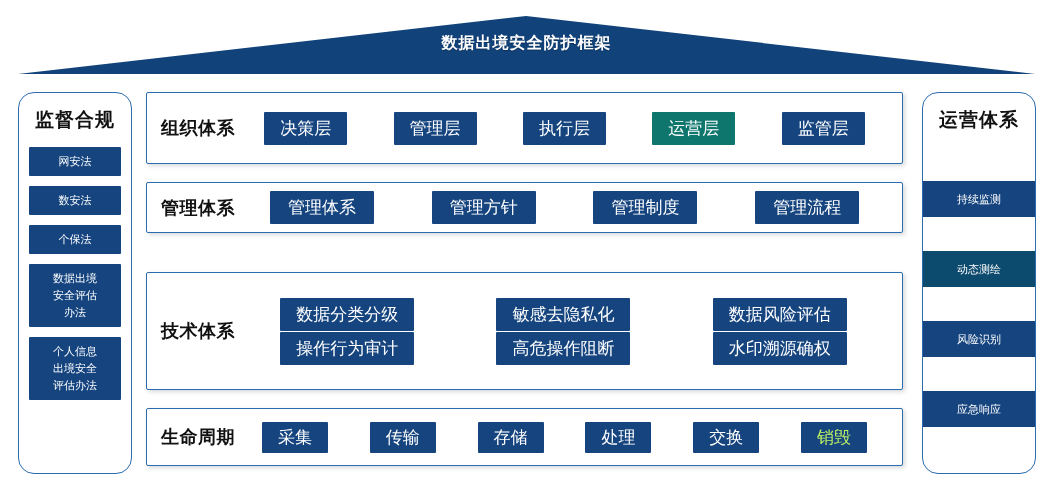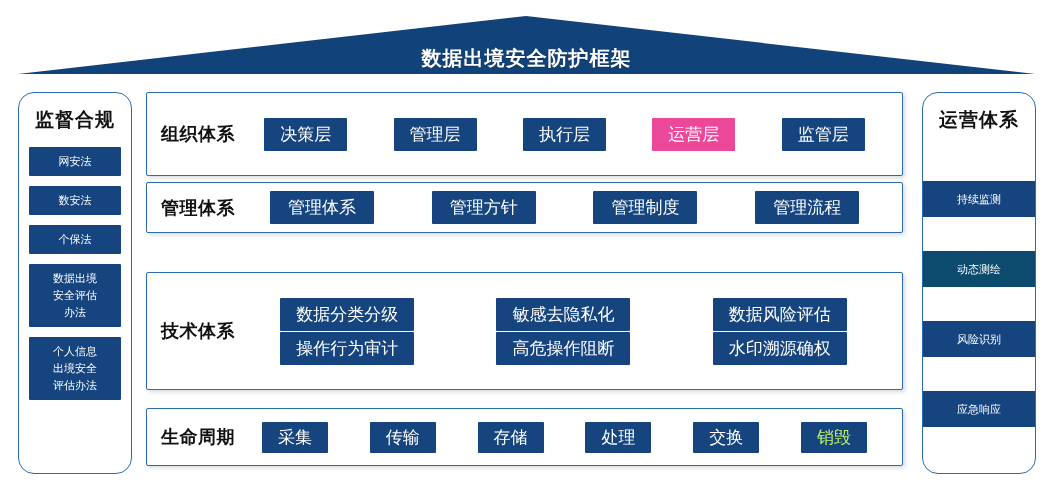--- a/index.html
+++ b/index.html
@@ -30,24 +30,24 @@
   }
   #banner-title {
     position: absolute;
     left: 0;
     top: 0;
     width: 100%;
     height: 100%;
     display: flex;
     align-items: flex-end;
     justify-content: center;
-    padding-bottom: 2px;
+    padding-bottom: 20px;
     box-sizing: border-box;
     color: #ffffff;
-    font-size: 20px;
+    font-size: 16px;
     font-weight: bold;
     letter-spacing: 1px;
     text-shadow: 0 1px 1px rgba(0,0,0,.25);
   }
 
   
   .card {
     position: absolute;
     background: #ffffff;
     border: 1px solid #2b6cb0;
@@ -93,21 +93,21 @@
   
   #left-list { top: 54px; padding: 0 10px; }
   #left-list .side-chip { margin-bottom: 10px; border-radius: 1px; }
 
   
   #right-list { top: 88px; }
   #right-list .side-chip { margin-bottom: 34px; height: 36px; display: flex; align-items: center; justify-content: center; }
 
   
   .main-card { left: 146px; width: 757px; }
-  #row-org   { top: 92px;  height: 84px; }
+  #row-org   { top: 92px;  height: 72px; }
   #row-mgmt  { top: 182px; height: 51px; }
   #row-tech  { top: 272px; height: 118px; }
   #row-life  { top: 408px; height: 58px; }
 
   .row-inner {
     display: flex;
     align-items: center;
     height: 100%;
     padding: 0 14px;
     box-sizing: border-box;
@@ -186,21 +186,21 @@
     </div>
 </div>
 
 <div class="card main-card" id="row-org">
   <div class="row-inner">
     <div class="row-label">组织体系</div>
     <div class="chips">
         <div class="chip" style="background: rgb(21, 68, 127); color: rgb(255, 255, 255);">决策层</div>
         <div class="chip" style="background: rgb(21, 68, 127); color: rgb(255, 255, 255);">管理层</div>
         <div class="chip" style="background: rgb(21, 68, 127); color: rgb(255, 255, 255);">执行层</div>
-        <div class="chip" style="background: #ec4899; color: rgb(255, 255, 255);">运营层</div>
+        <div class="chip" style="background: #0f766e; color: rgb(255, 255, 255);">运营层</div>
         <div class="chip" style="background: rgb(21, 68, 127); color: rgb(255, 255, 255);">监管层</div>
       </div>
   </div>
 </div>
 
 <div class="card main-card" id="row-mgmt">
   <div class="row-inner">
     <div class="row-label">管理体系</div>
     <div class="chips">
         <div class="chip" style="background: rgb(21, 68, 127); color: rgb(255, 255, 255);">管理体系</div>

